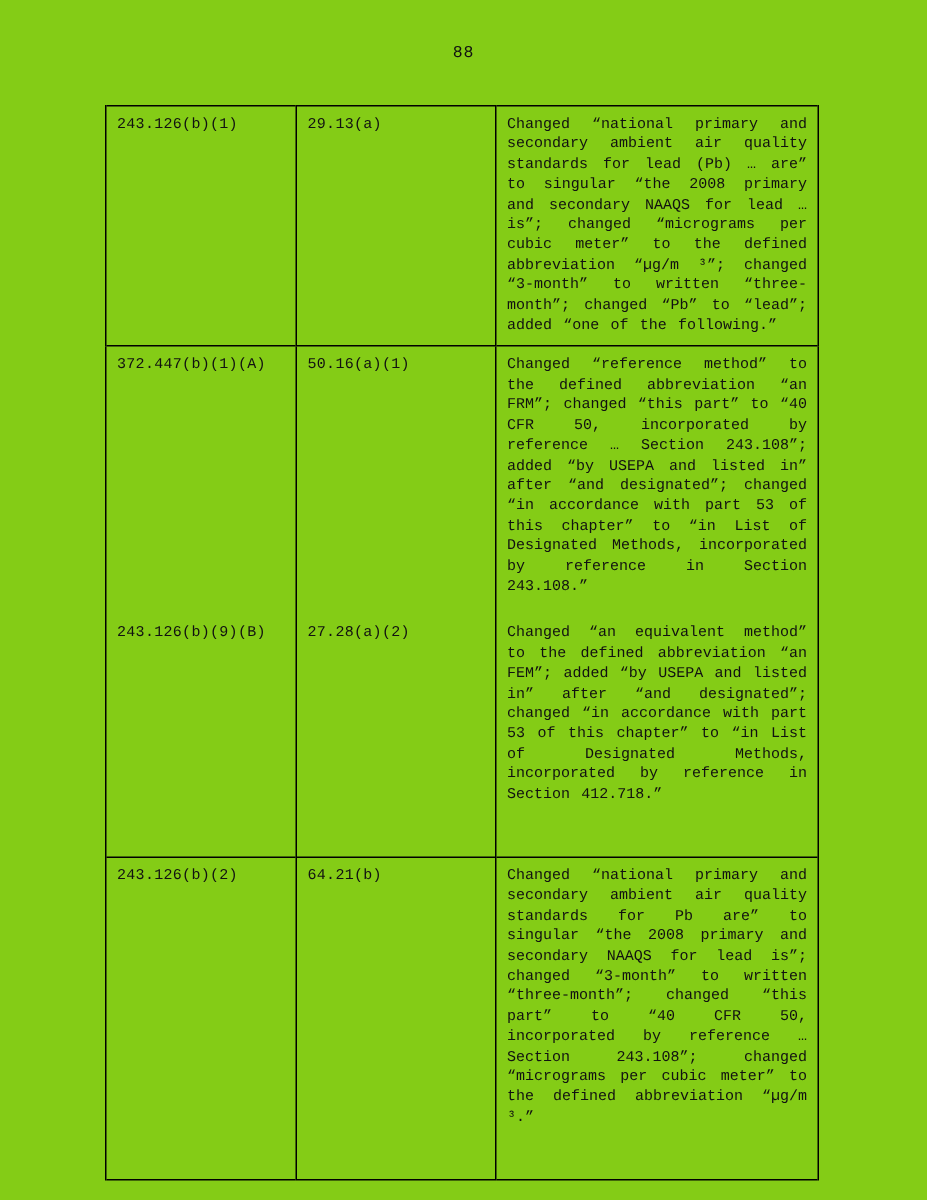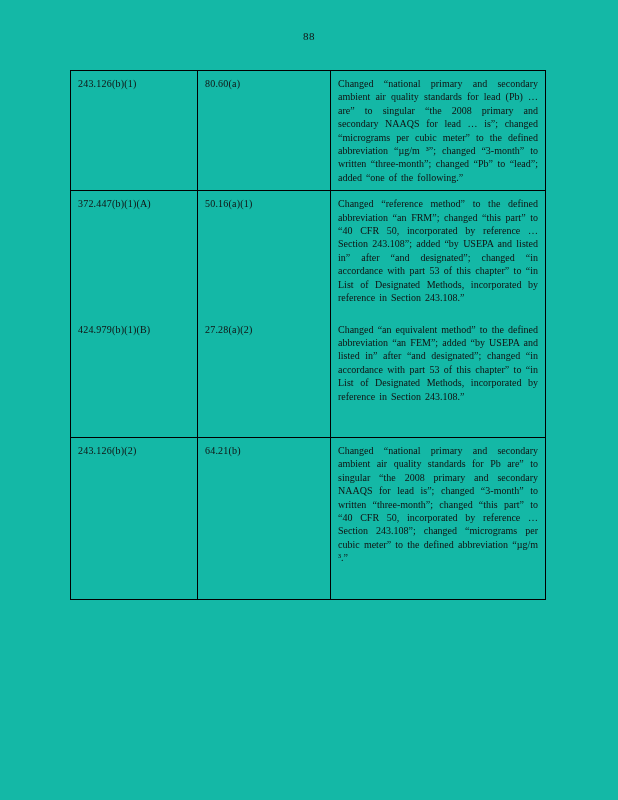--- a/index.html
+++ b/index.html
@@ -3,23 +3,23 @@
 <meta charset="utf-8">
 <style>
   html, body {
     margin: 0;
     padding: 0;
     background: #888;
   }
   .sheet {
     width: 618px;
     height: 800px;
-    background: #14b8a6;
+    background: #84cc16;
     position: relative;
-    font-family: Liberation Serif, serif;
+    font-family: Liberation Mono, monospace;
     color: #111111;
     overflow: hidden;
   }
   .page-number {
     text-align: center;
     padding-top: 30px;
     font-size: 11px;
     letter-spacing: 0.5px;
   }
   .doc-table {
@@ -69,21 +69,21 @@
         <col class="c2">
         <col class="c3">
     </colgroup>
 
     <tbody class="group g1">
       <tr>
         <td>
           <div class="cite">243.126(b)(1)</div>
         </td>
         <td>
-          <div class="cite">80.60(a)</div>
+          <div class="cite">29.13(a)</div>
         </td>
         <td>
           <div class="desc">Changed “national primary and secondary ambient air quality standards for lead (Pb) … are” to singular “the 2008 primary and secondary NAAQS for lead … is”; changed “micrograms per cubic meter” to the defined abbreviation “µg/m ³”; changed “3-month” to written “three-month”; changed “Pb” to “lead”; added “one of the following.”</div>
         </td>
       </tr>
     </tbody>
 
     <tbody class="group g2">
       <tr>
         <td>
@@ -91,27 +91,27 @@
         </td>
         <td>
           <div class="cite">50.16(a)(1)</div>
         </td>
         <td>
           <div class="desc">Changed “reference method” to the defined abbreviation “an FRM”; changed “this part” to “40 CFR 50, incorporated by reference … Section 243.108”; added “by USEPA and listed in” after “and designated”; changed “in accordance with part 53 of this chapter” to “in List of Designated Methods, incorporated by reference in Section 243.108.”</div>
         </td>
       </tr>
       <tr class="entry-gap">
         <td>
-          <div class="cite">424.979(b)(1)(B)</div>
+          <div class="cite">243.126(b)(9)(B)</div>
         </td>
         <td>
           <div class="cite">27.28(a)(2)</div>
         </td>
         <td>
-          <div class="desc">Changed “an equivalent method” to the defined abbreviation “an FEM”; added “by USEPA and listed in” after “and designated”; changed “in accordance with part 53 of this chapter” to “in List of Designated Methods, incorporated by reference in Section 243.108.”</div>
+          <div class="desc">Changed “an equivalent method” to the defined abbreviation “an FEM”; added “by USEPA and listed in” after “and designated”; changed “in accordance with part 53 of this chapter” to “in List of Designated Methods, incorporated by reference in Section 412.718.”</div>
         </td>
       </tr>
     </tbody>
 
     <tbody class="group g3">
       <tr>
         <td>
           <div class="cite">243.126(b)(2)</div>
         </td>
         <td>

